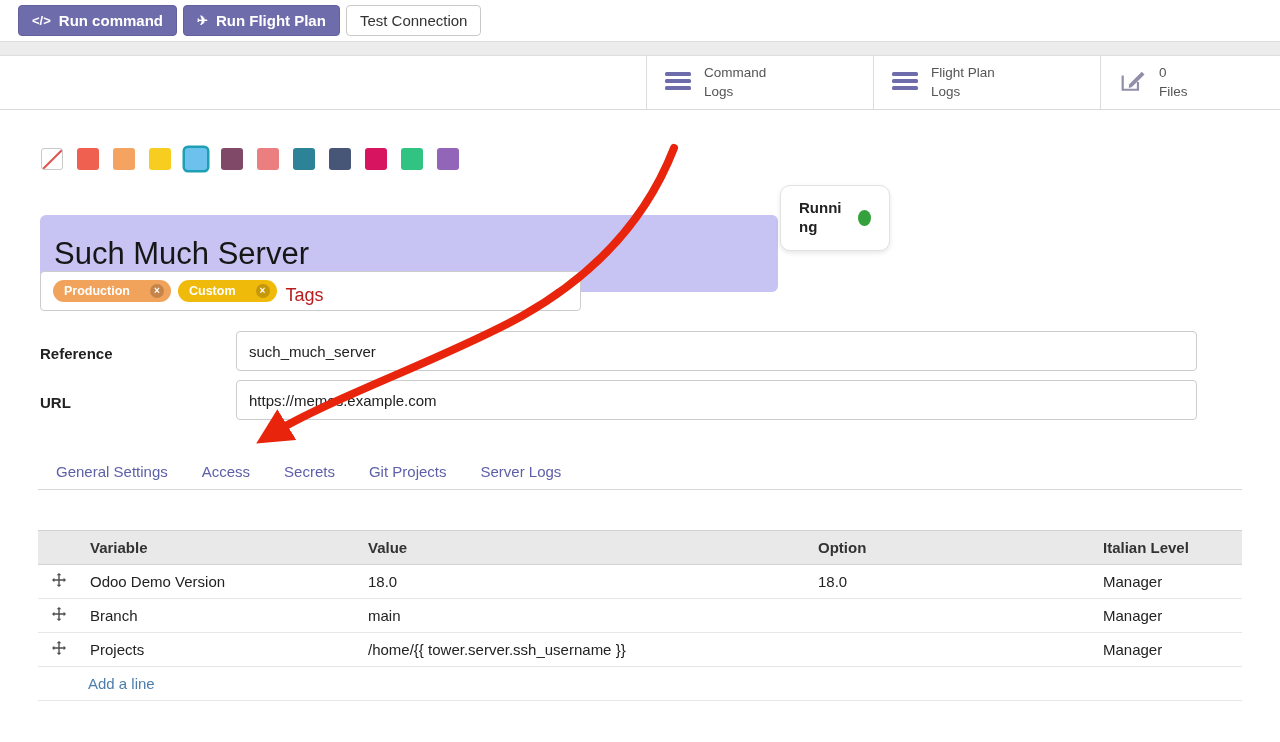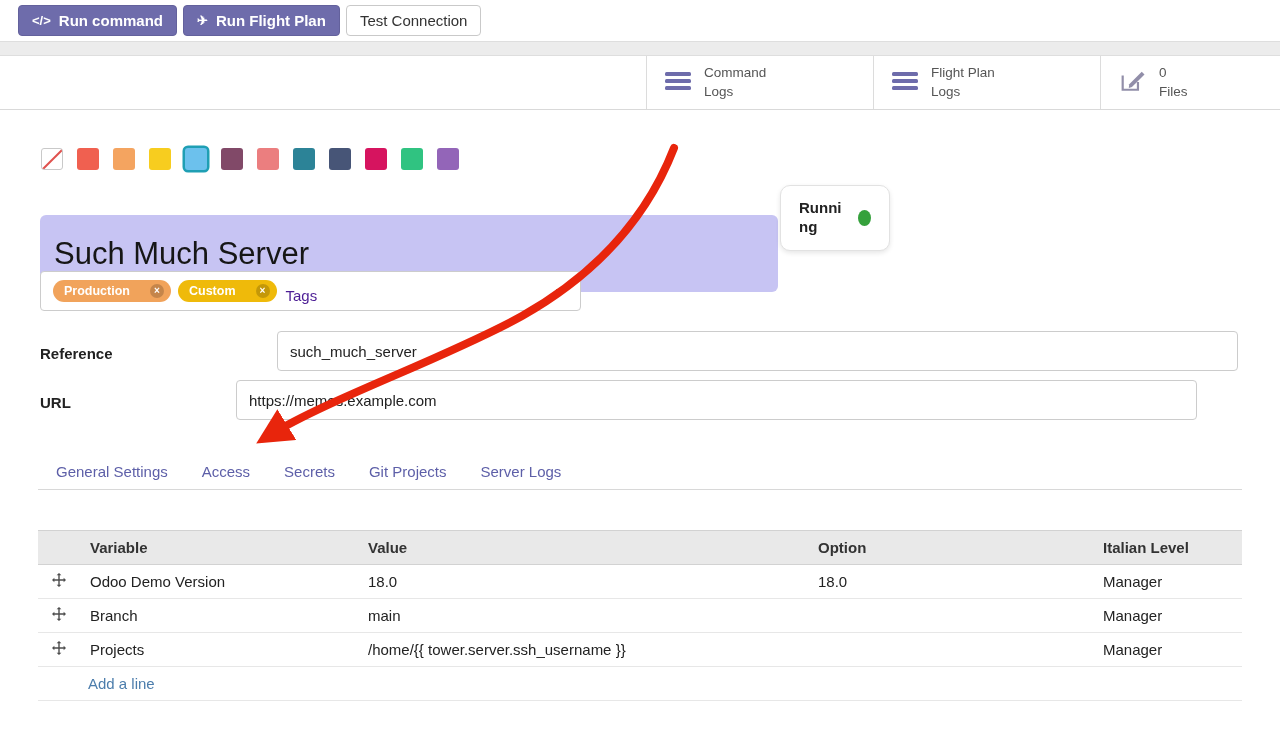--- a/index.html
+++ b/index.html
@@ -51,31 +51,31 @@
 
   
   .tags-box { position:absolute; top:271px; left:40px; width:541px; height:40px;
               border:1px solid #ccc; border-radius:4px; display:flex; align-items:center;
               gap:7px; padding:0 12px; background:#fff; cursor:text; }
   .tag { display:inline-flex; align-items:center; gap:20px; height:22px; padding:0 7px 0 11px;
          border-radius:11px; color:#fff; font-size:12.5px; font-weight:700; white-space:nowrap; }
   .tag-x { width:14px; height:14px; border-radius:50%; background:rgba(0,0,0,.18);
            display:flex; align-items:center; justify-content:center; font-size:10px;
            color:#fff; font-weight:700; line-height:1; cursor:pointer; }
-  .tags-placeholder { color:#4c1d95; font-size:15px; margin-left:2px;margin-top:8px; }
+  .tags-placeholder { color:#b91c1c; font-size:18px; margin-left:2px;margin-top:8px; }
   .caret { position:absolute; right:14px; top:17px; width:0; height:0;
            border-left:5px solid transparent; border-right:5px solid transparent;
            border-top:6px solid #444; cursor:pointer; }
 
   
   .field-label { position:absolute; left:40px; font-size:15px; font-weight:700; color:#222;margin-top:12px; }
   .field-input { position:absolute; left:236px; width:961px; height:40px; border:1px solid #ccc;
                  border-radius:4px; font-size:15px; color:#222; padding:0 12px; background:#fff;
                  font-family:"Liberation Sans", sans-serif; }
-  #ref-label { top:333px; } #ref-input { top:331px;margin-left:41px; }
+  #ref-label { top:333px; } #ref-input { top:331px; }
   #url-label { top:382px; } #url-input { top:380px; }
 
   
   .tabs { position:absolute; top:454px; left:38px; width:1204px; height:36px;
           border-bottom:1px solid #d8d8d8; display:flex; align-items:flex-start; padding-left:1px; }
   .tab { display:flex; align-items:center; height:35px; padding:0 17px; font-size:15px;
          color:#5d5fa8; cursor:pointer; white-space:nowrap; }
   .tab.active { border:1px solid #d8d8d8; border-bottom:1px solid #fff; background:#fff;
                 border-radius:4px 4px 0 0; color:#444; height:36px; margin-bottom:-1px; }
 

